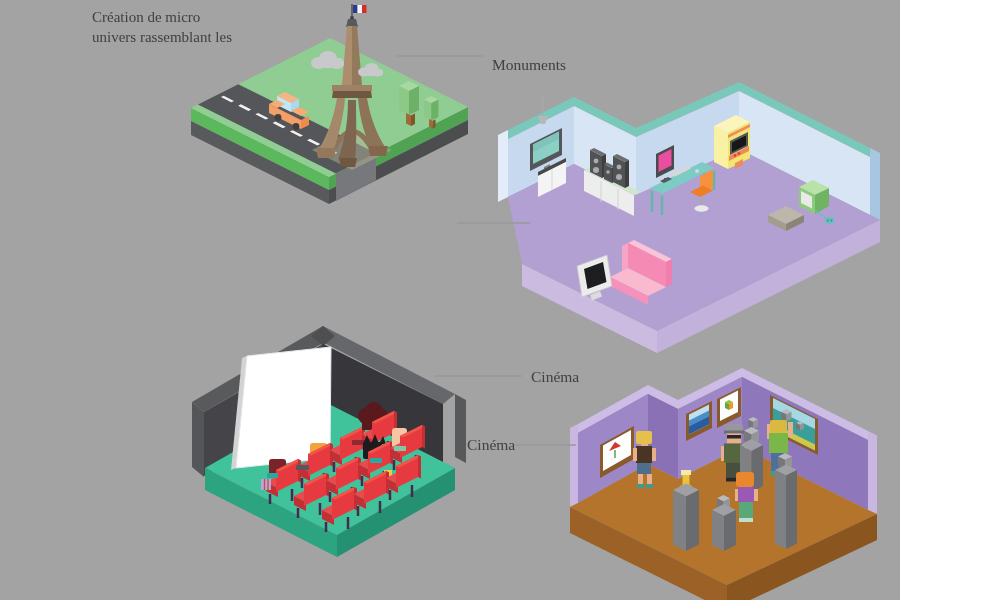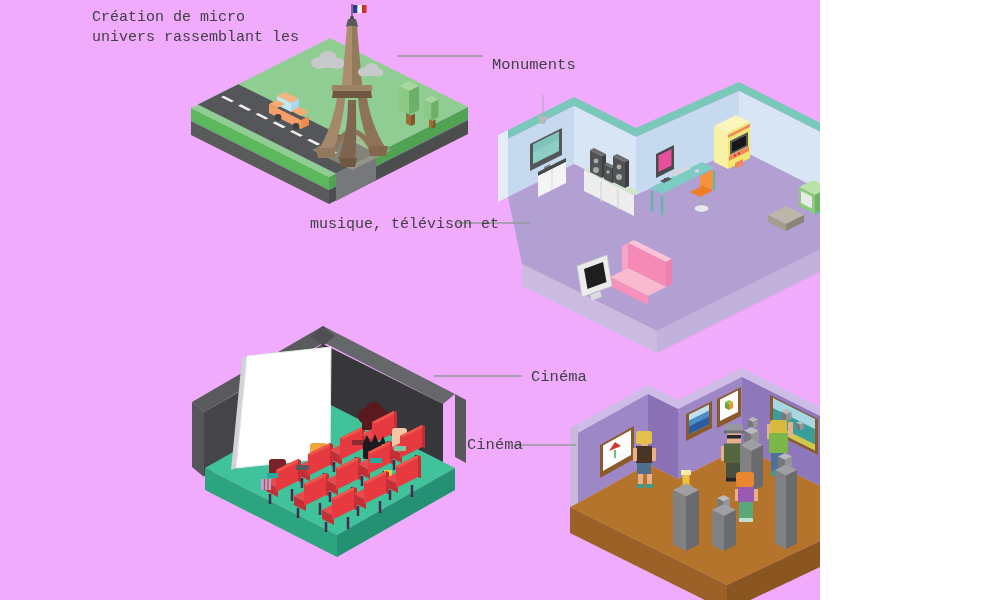--- a/index.html
+++ b/index.html
@@ -1,17 +1,17 @@
 <!DOCTYPE html>
 <html><head>
 <meta charset="utf-8">
 <style>
   html,body{margin:0;padding:0;background:#ffffff;}
-  .stage{position:relative;width:820px;height:600px;background:#f0abfc;overflow:hidden;
-         font-family:Liberation Mono, monospace;}
+  .stage{position:relative;width:900px;height:600px;background:#a3a3a3;overflow:hidden;
+         font-family:Liberation Serif, serif;}
   .stage svg{position:absolute;left:0;top:0;}
   .note{position:absolute;color:#414042;font-size:15px;line-height:19.5px;white-space:nowrap;}
   .callout{position:absolute;color:#414042;font-size:15.5px;white-space:nowrap;}
 </style>
 </head>
 <body>
 
 <div class="stage">
 
 <svg width="1000" height="600" viewBox="0 0 1000 600">
@@ -407,20 +407,19 @@
 </svg>
 
 <div class="note" style="left:92px;top:8px;">
   <div>Création de micro</div>
   <div>univers rassemblant les</div>
 </div>
 
 <div class="callout" style="left:492px;top:48px;margin-top:8px;">Monuments</div>
 
 <div class="note" style="left:310px;top:215px;">
-  <div>musique, télévison et</div>
 </div>
 
 <div class="callout" style="left:531px;top:368px;">Cinéma</div>
 
 <div class="callout" style="left:467px;top:436px;">Cinéma</div>
 
 </div>
 
 </body></html>

